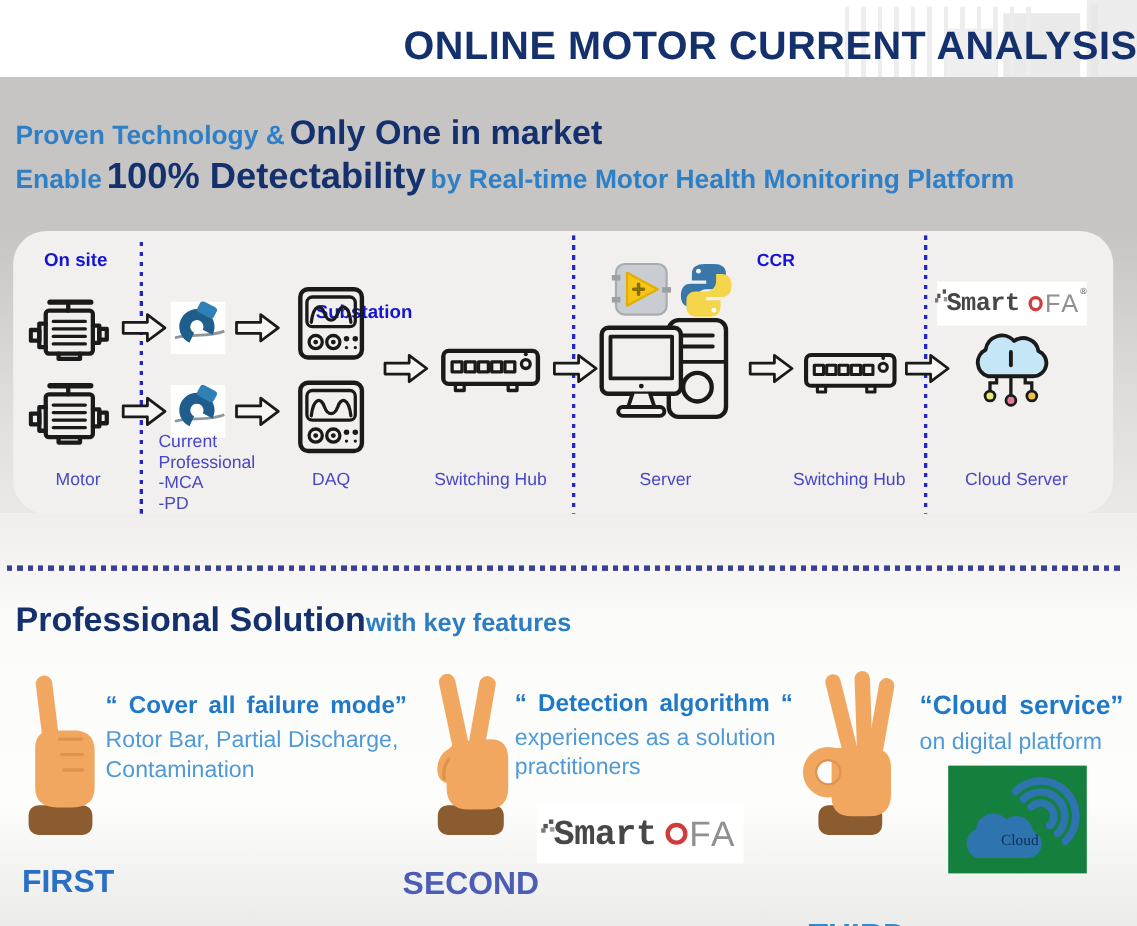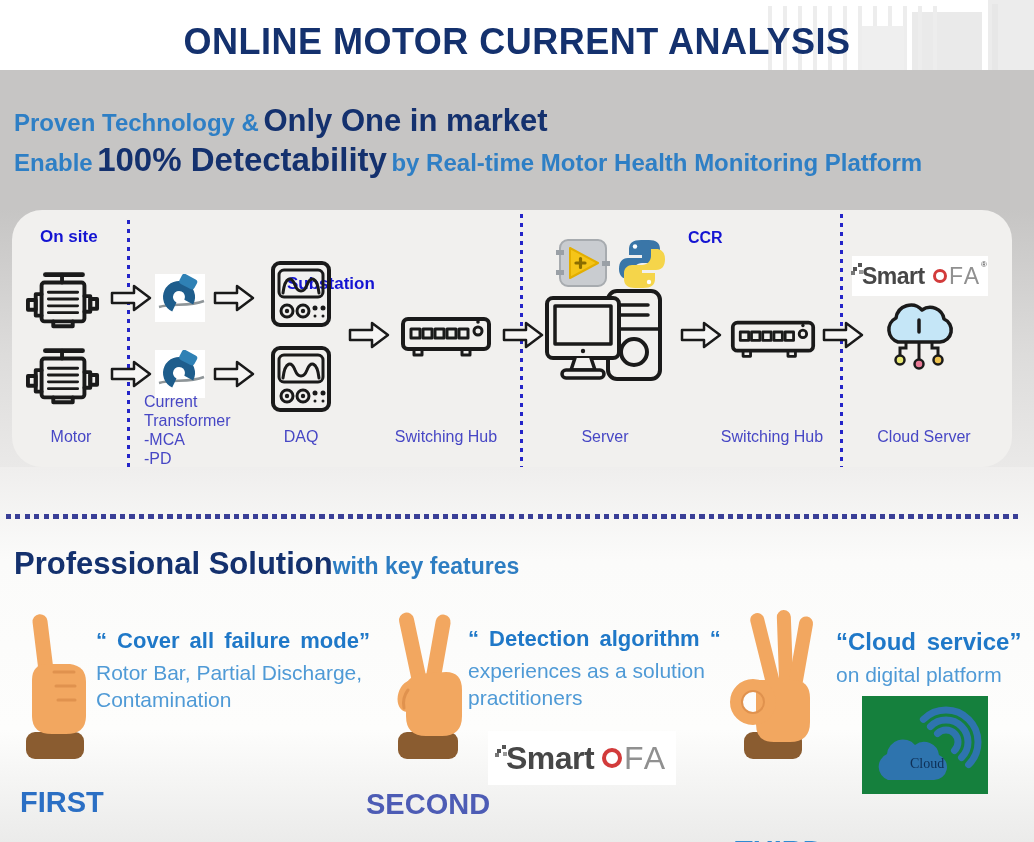--- a/index.html
+++ b/index.html
@@ -2,21 +2,21 @@
 <html><head>
 <meta charset="utf-8">
 <style>
   html,body{margin:0;padding:0;background:#fff;}
   .stage{position:relative;width:1034px;height:842px;overflow:hidden;
          font-family:"Liberation Sans",sans-serif;background:#fff;}
   .abs{position:absolute;}
 
   
   .hdr{left:0;top:0;width:1034px;height:70px;background:#fff;}
-  .hdr-title{left:0;top:21px;width:1034px;text-align:center;
+  .hdr-title{left:0;top:21px;width:1034px;text-align:right;
              font-size:36px;font-weight:800;color:#14316e;letter-spacing:.5px;}
   .sil{background:#ececec;}
   .sil-stripes{right:96px;top:6px;width:170px;height:64px;
     background:repeating-linear-gradient(90deg,#ededed 0 4px,transparent 4px 15px);}
 
   
   .band{left:0;top:70px;width:1034px;height:397px;
     background:linear-gradient(180deg,#c6c5c4 0%,#c6c5c4 35%,#dddcdb 72%,#eae9e8 100%);}
   .b-line{left:14px;white-space:nowrap;}
   .b1{top:103px;}
@@ -49,21 +49,21 @@
   .rank-second{color:#4d5cb5;}
   .rank-third{color:#2f8ad2;}
 
   
   .smartofa{background:#fff;display:flex;align-items:center;justify-content:center;}
   .so-flow{left:852px;top:256px;width:136px;height:40px;font-size:23px;}
   .so-big{left:488px;top:731px;width:188px;height:54px;font-size:32px;}
   .so-dots{display:inline-block;width:4px;height:4px;background:#555;position:relative;
            margin-right:5px;margin-top:-14px;
            box-shadow:5px -4px 0 #555,-2px 4px 0 #777,6px 3px 0 #999;}
-  .so-smart{color:#474747;font-weight:600;letter-spacing:-.5px;}
+  .so-smart{color:#474747;font-weight:600;letter-spacing:-.5px;font-family:Liberation Mono, monospace;}
   .so-o{display:inline-block;width:.62em;height:.62em;border:.15em solid #d23b3b;
         border-radius:50%;margin:0 2px 0 8px;box-sizing:border-box;}
   .so-fa{color:#909090;font-weight:400;letter-spacing:2px;}
   .so-reg{font-size:.35em;color:#474747;align-self:flex-start;margin-top:4px;}
 
   .whitebox{background:#15803d;}
   .cloud-badge{font-family:"Liberation Serif",serif;}
 </style>
 </head>
 <body>
@@ -274,21 +274,21 @@
         <path d="M58 46 v6 h6 v8"></path>
     </g>
     <circle cx="26" cy="64" r="4.5" fill="#e8e873" stroke="#1a1a1a" stroke-width="2.5"></circle>
     <circle cx="45" cy="68" r="4.5" fill="#e87a96" stroke="#1a1a1a" stroke-width="2.5"></circle>
     <circle cx="64" cy="64" r="4.5" fill="#eec24e" stroke="#1a1a1a" stroke-width="2.5"></circle>
   </svg>
 
   <div class="abs flowlabel" style="left:36px;top:428px;width:70px;">Motor</div>
   <div class="abs ctlabel" style="left:144px;top:392px;">
     <div>Current</div>
-    <div>Transformer</div>
+    <div>Professional</div>
     <div>-MCA</div>
     <div>-PD</div>
     <div>-Insulation</div>
   </div>
   <div class="abs flowlabel" style="left:270px;top:428px;width:62px;">DAQ</div>
   <div class="abs flowlabel" style="left:390px;top:428px;width:112px;">Switching Hub</div>
   <div class="abs flowlabel" style="left:560px;top:428px;width:90px;">Server</div>
   <div class="abs flowlabel" style="left:716px;top:428px;width:112px;">Switching Hub</div>
   <div class="abs flowlabel" style="left:868px;top:428px;width:112px;">Cloud Server</div>
 

